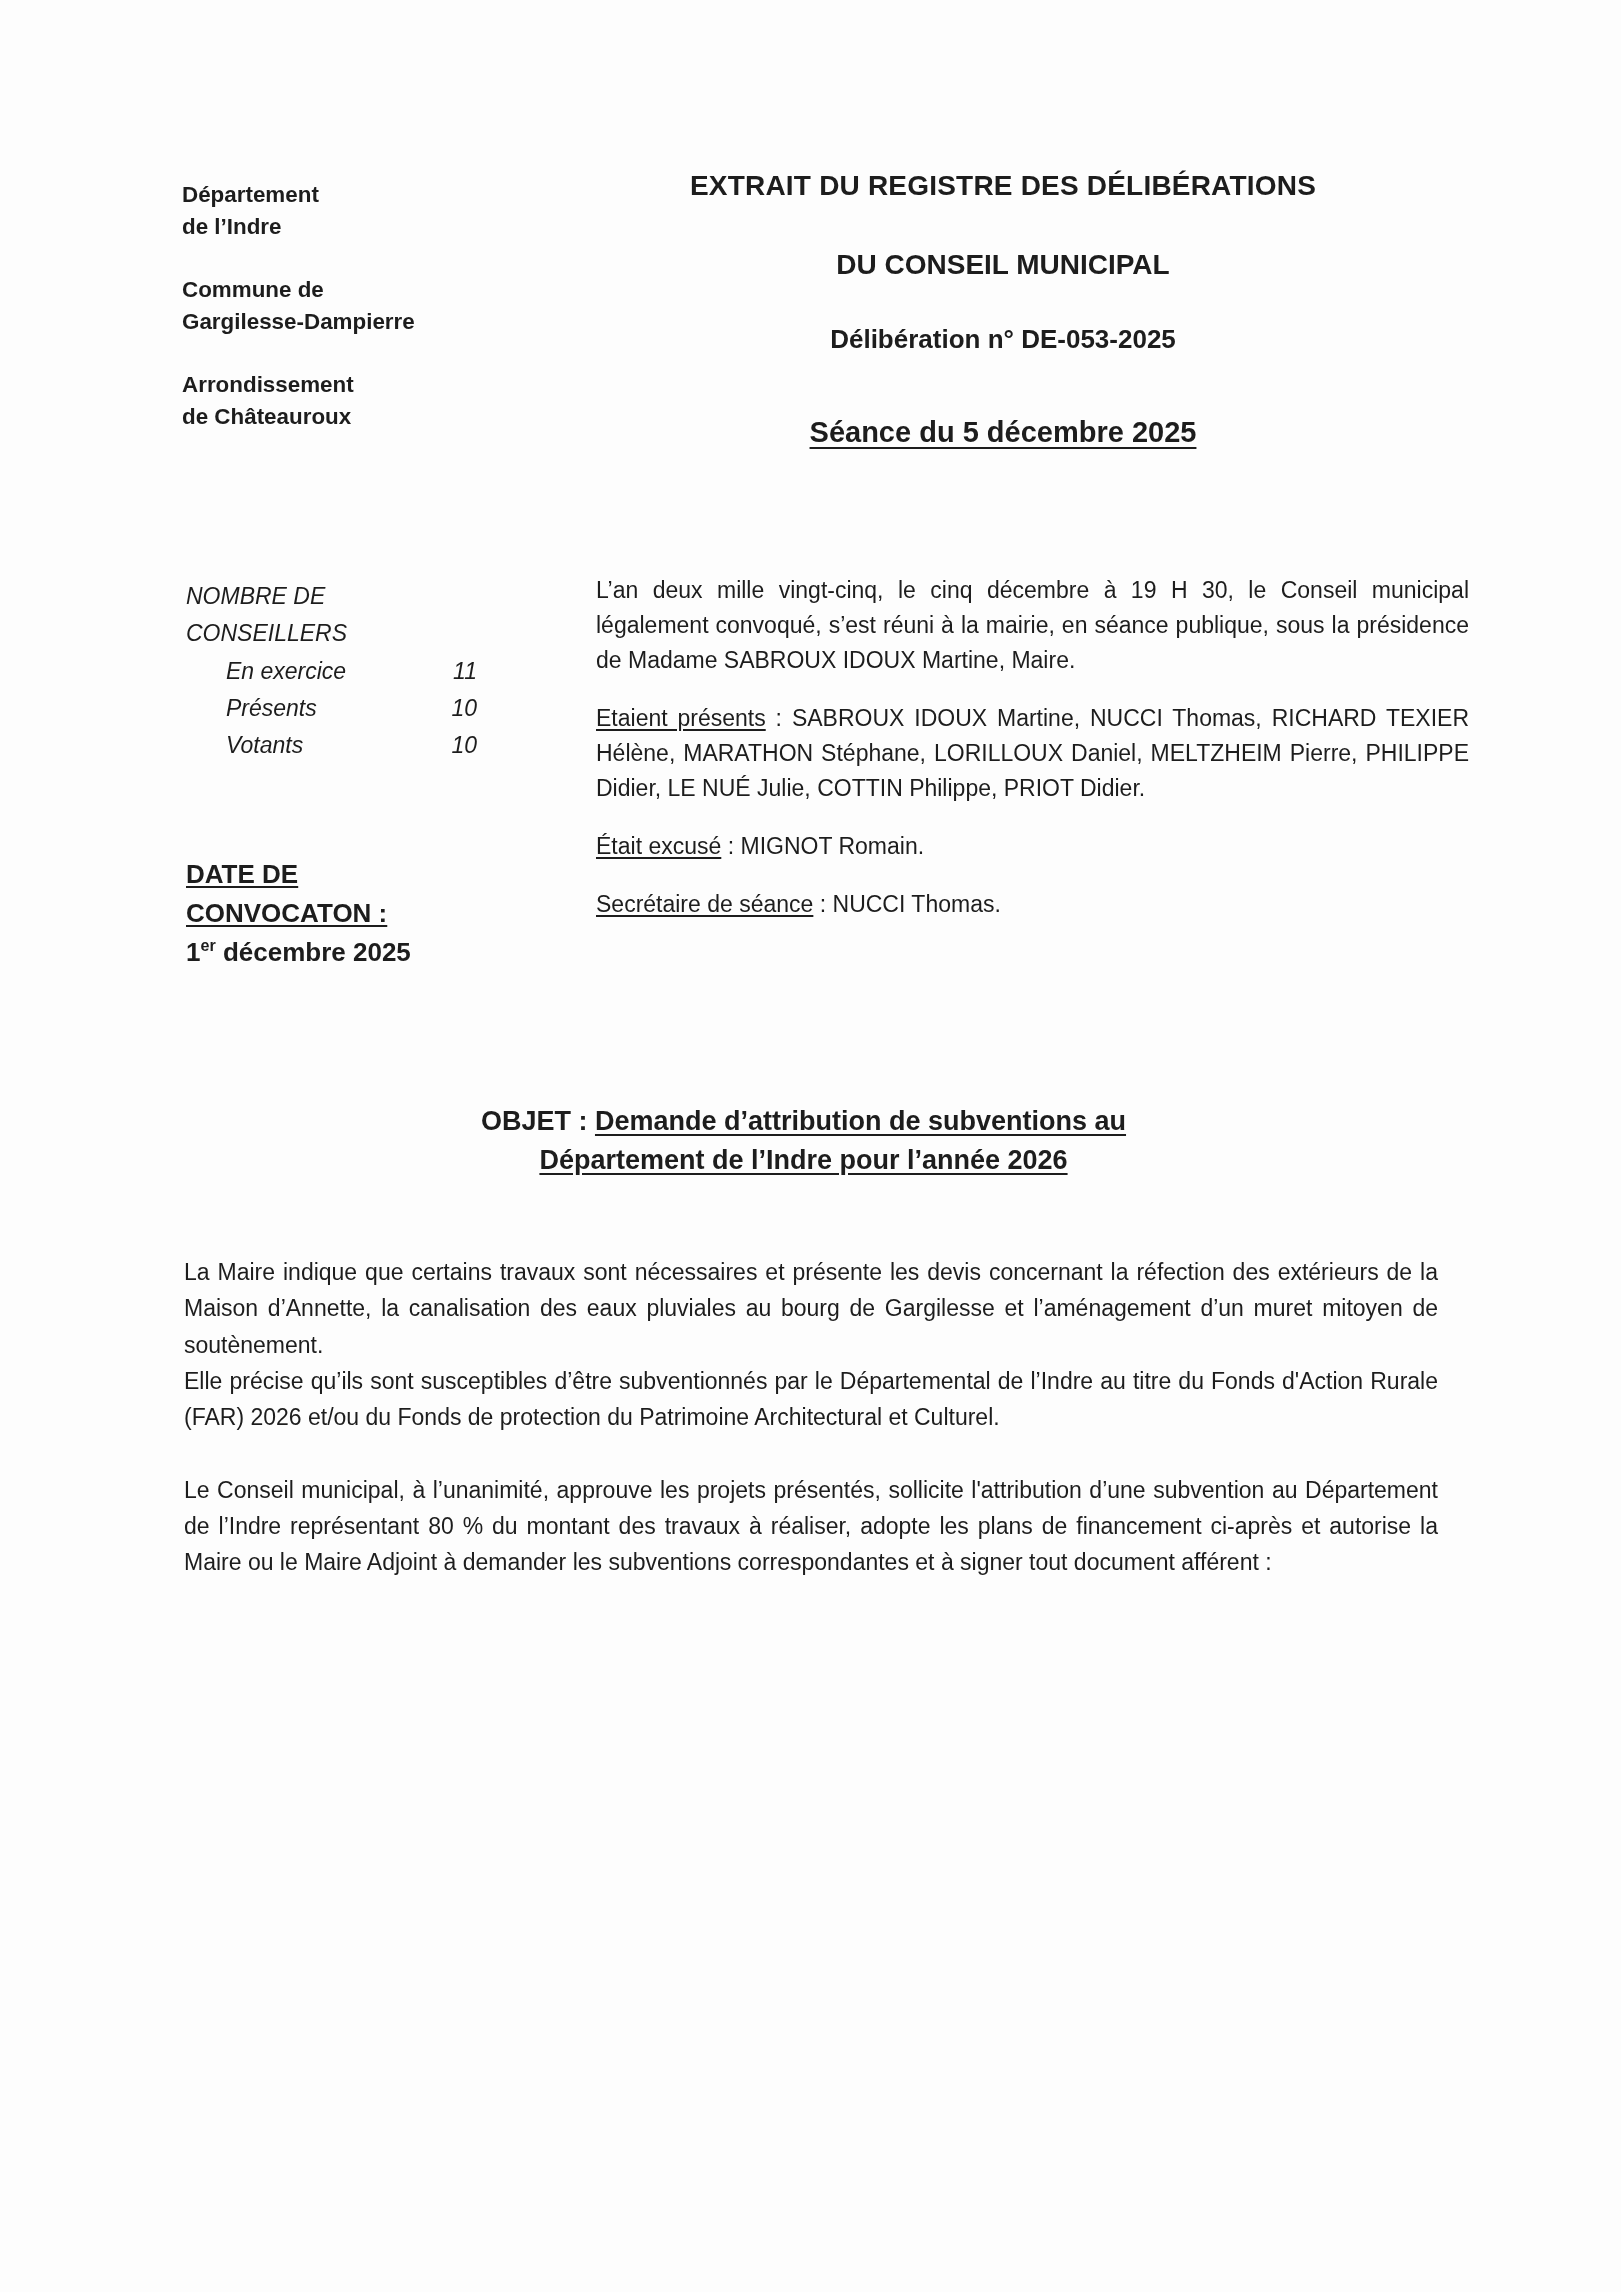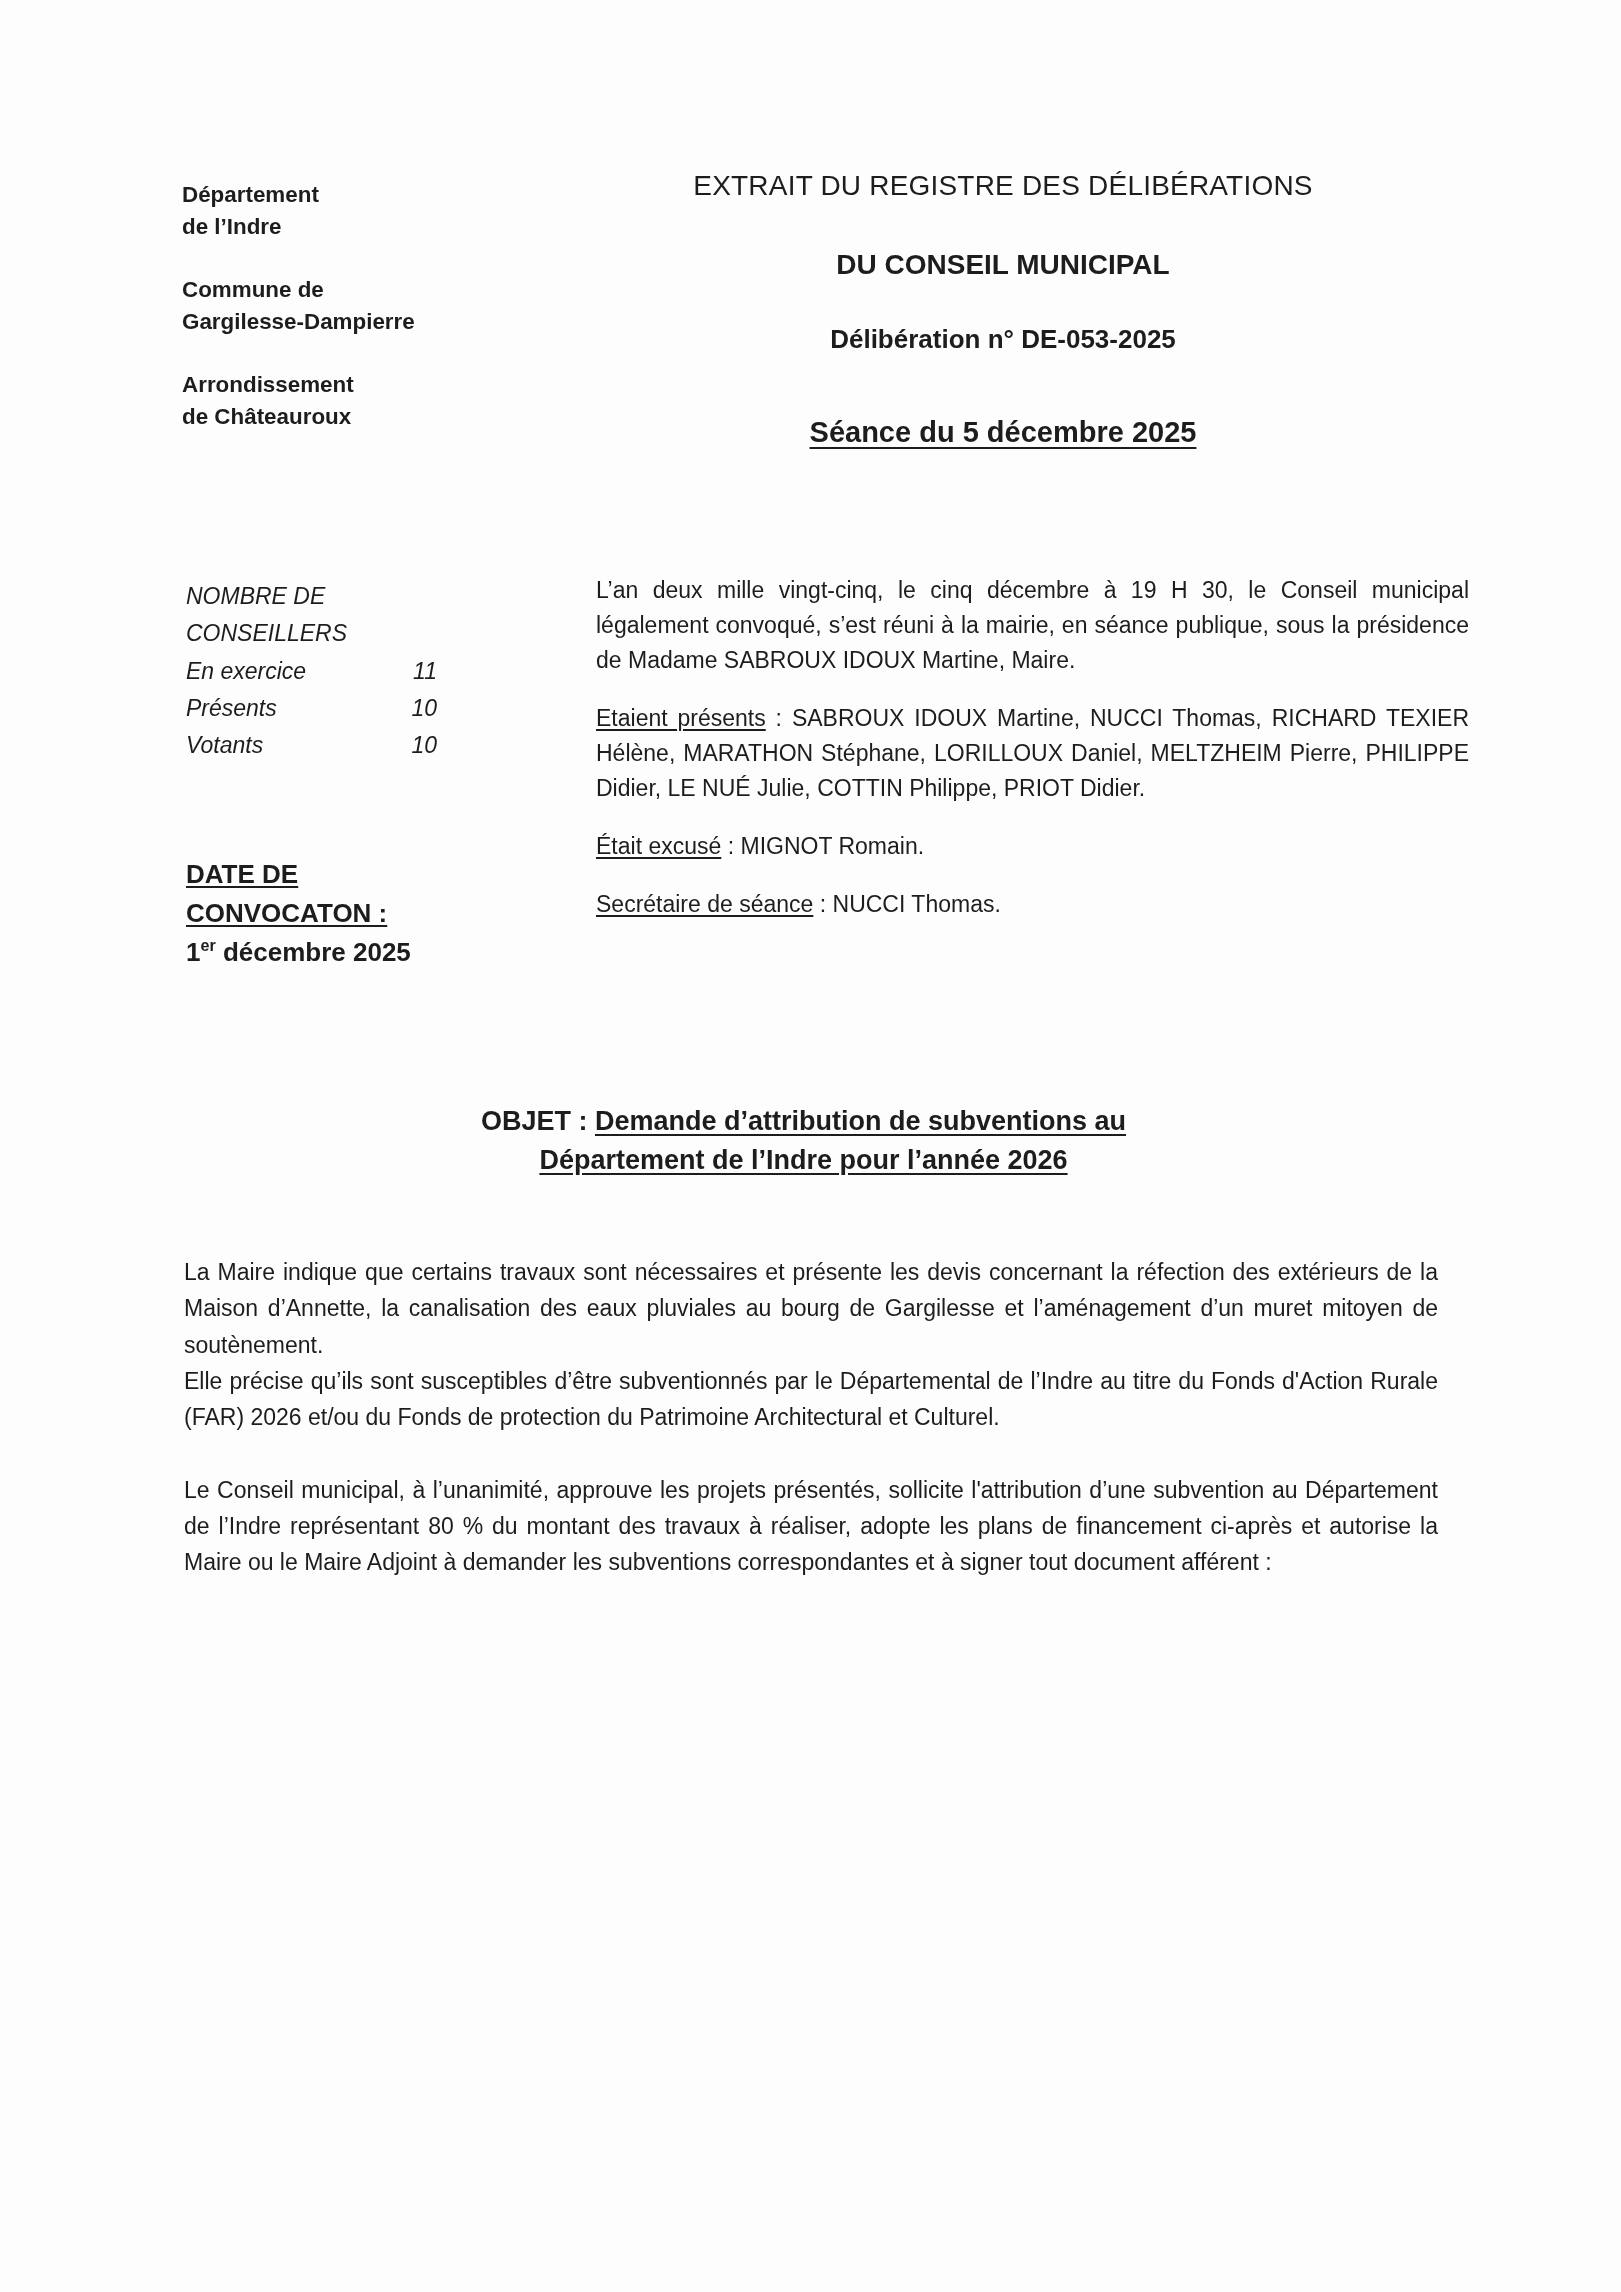--- a/index.html
+++ b/index.html
@@ -46,21 +46,21 @@
   }
   .center-col {
     position: absolute;
     top: -9px;
     left: 573px;
     width: 860px;
     text-align: center;
   }
   .center-col .title1 {
     font-size: 28px;
-    font-weight: normal;
+    font-weight: bold;
     letter-spacing: 0.2px;
   }
   .center-col .title2 {
     font-size: 28px;
     font-weight: bold;
     margin-top: 47px;
   }
   .center-col .title3 {
     font-size: 26px;
     font-weight: bold;
@@ -79,20 +79,21 @@
     position: absolute;
     top: 578px;
     left: 186px;
     width: 331px;
     font-size: 23px;
     line-height: 1.62;
     font-style: italic;
   }
   .counters .row {
     display: flex;
+    justify-content: center;
   }
   .counters .row .lab {
     width: 188px;
   }
   .counters .row .num {
     width: 63px;
     text-align: right;
   }
   .convoc {
     position: absolute;

